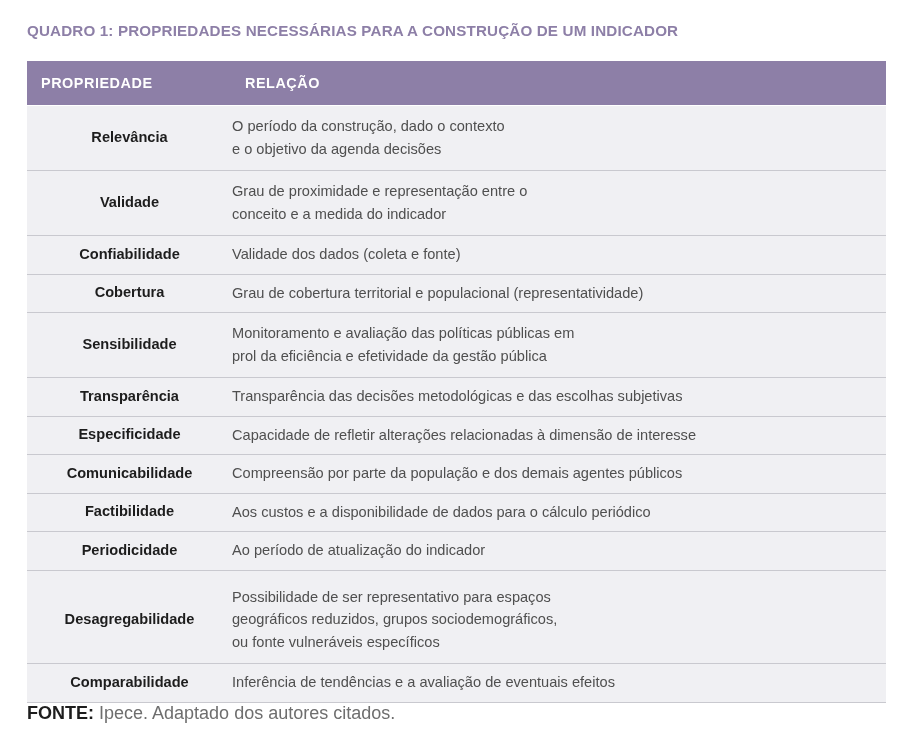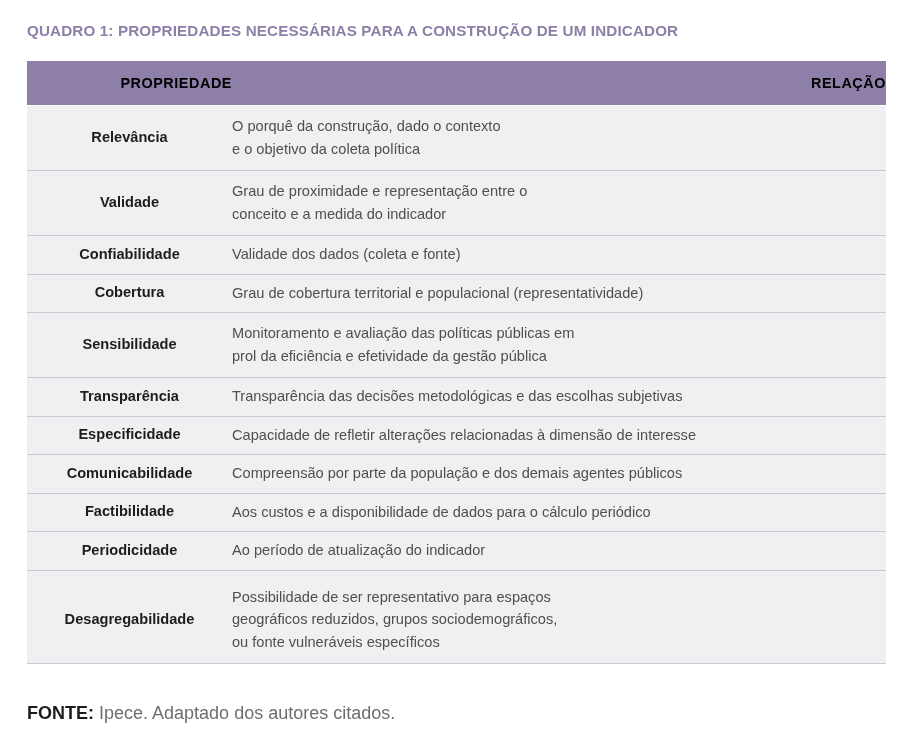--- a/index.html
+++ b/index.html
@@ -45,25 +45,25 @@
     width: 859px;
     border-collapse: collapse;
     table-layout: fixed;
   }
 
   .quadro col.col-prop { width: 205px; }
   .quadro col.col-rel  { width: 654px; }
 
   .quadro thead th {
     background: #8d7fa7;
-    color: #000000;
+    color: #ffffff;
     font-size: 14.4px;
     font-weight: bold;
     letter-spacing: 0.55px;
-    text-align: right;
+    text-align: left;
     padding: 11px 0 12px 0;
     height: 21px;
     vertical-align: middle;
   }
   .quadro thead th.th-prop { padding-left: 14px; }
   .quadro thead th.th-rel  { padding-left: 13px; }
 
   .quadro tbody tr {
     background: #f0f0f3;
   }
@@ -140,22 +140,22 @@
     <thead>
       <tr>
         <th class="th-prop">PROPRIEDADE</th>
         <th class="th-rel">RELAÇÃO</th>
       </tr>
     </thead>
     <tbody id="table-body">
         <tr class="rows-2">
           <td class="cell-prop">Relevância</td>
           <td class="cell-rel">
-            <span class="line">O porquê da construção, dado o contexto</span>
-            <span class="line">e o objetivo da coleta política</span>
+            <span class="line">O período da construção, dado o contexto</span>
+            <span class="line">e o objetivo da agenda decisões</span>
           </td>
         </tr>
         <tr class="rows-2">
           <td class="cell-prop">Validade</td>
           <td class="cell-rel">
             <span class="line">Grau de proximidade e representação entre o</span>
             <span class="line">conceito e a medida do indicador</span>
           </td>
         </tr>
         <tr class="rows-1">
@@ -208,20 +208,26 @@
           </td>
         </tr>
         <tr class="rows-3">
           <td class="cell-prop">Desagregabilidade</td>
           <td class="cell-rel">
             <span class="line">Possibilidade de ser representativo para espaços</span>
             <span class="line">geográficos reduzidos, grupos sociodemográficos,</span>
             <span class="line">ou fonte vulneráveis específicos</span>
           </td>
         </tr>
+        <tr class="rows-1">
+          <td class="cell-prop">Comparabilidade</td>
+          <td class="cell-rel">
+            <span class="line">Inferência de tendências e a avaliação de eventuais efeitos</span>
+          </td>
+        </tr>
       </tbody>
   </table>
 
   <div class="fonte">
     <span class="fonte-label">FONTE:</span><span>&nbsp;</span><span>Ipece. Adaptado dos autores citados.</span>
   </div>
 
 </div>
 
 </body></html>

